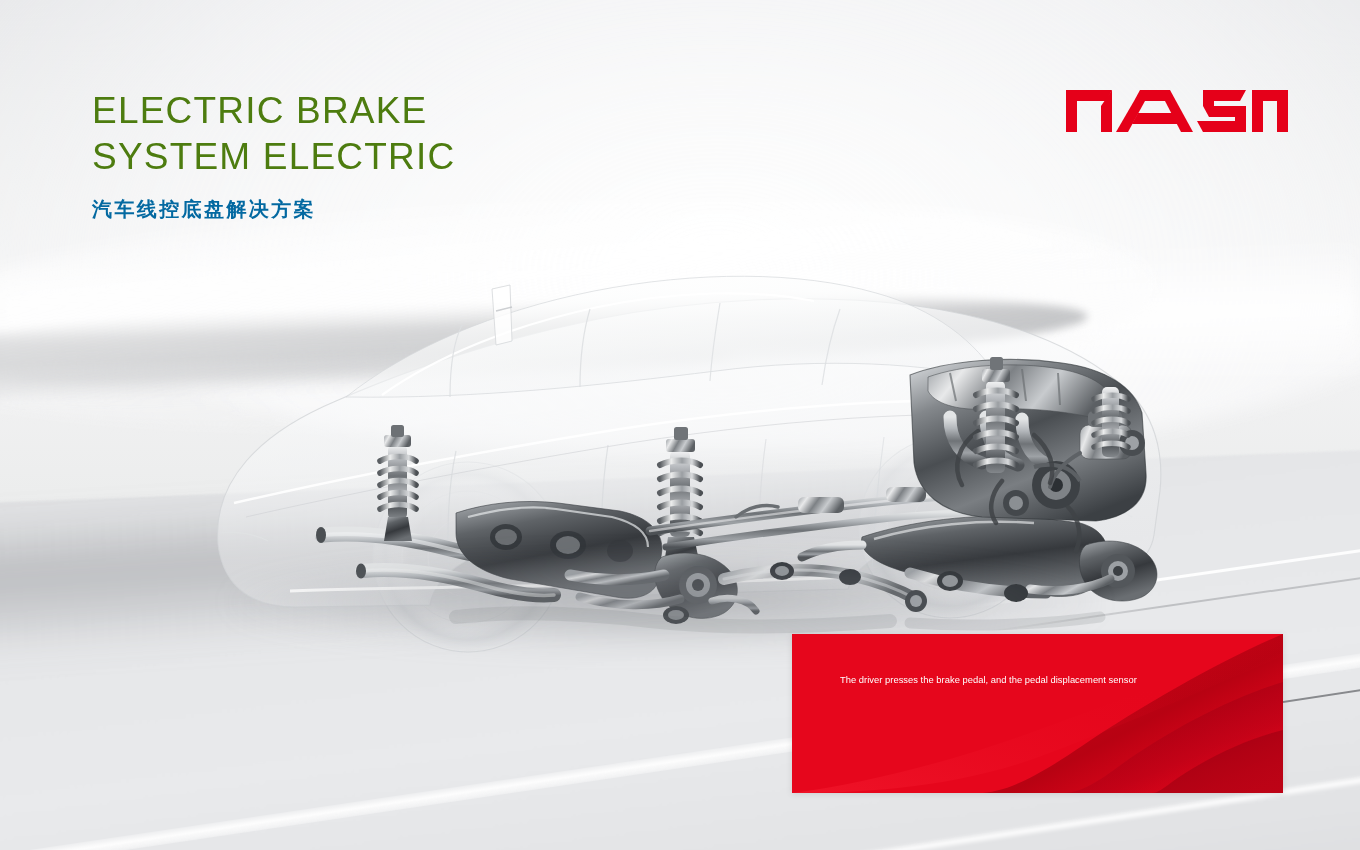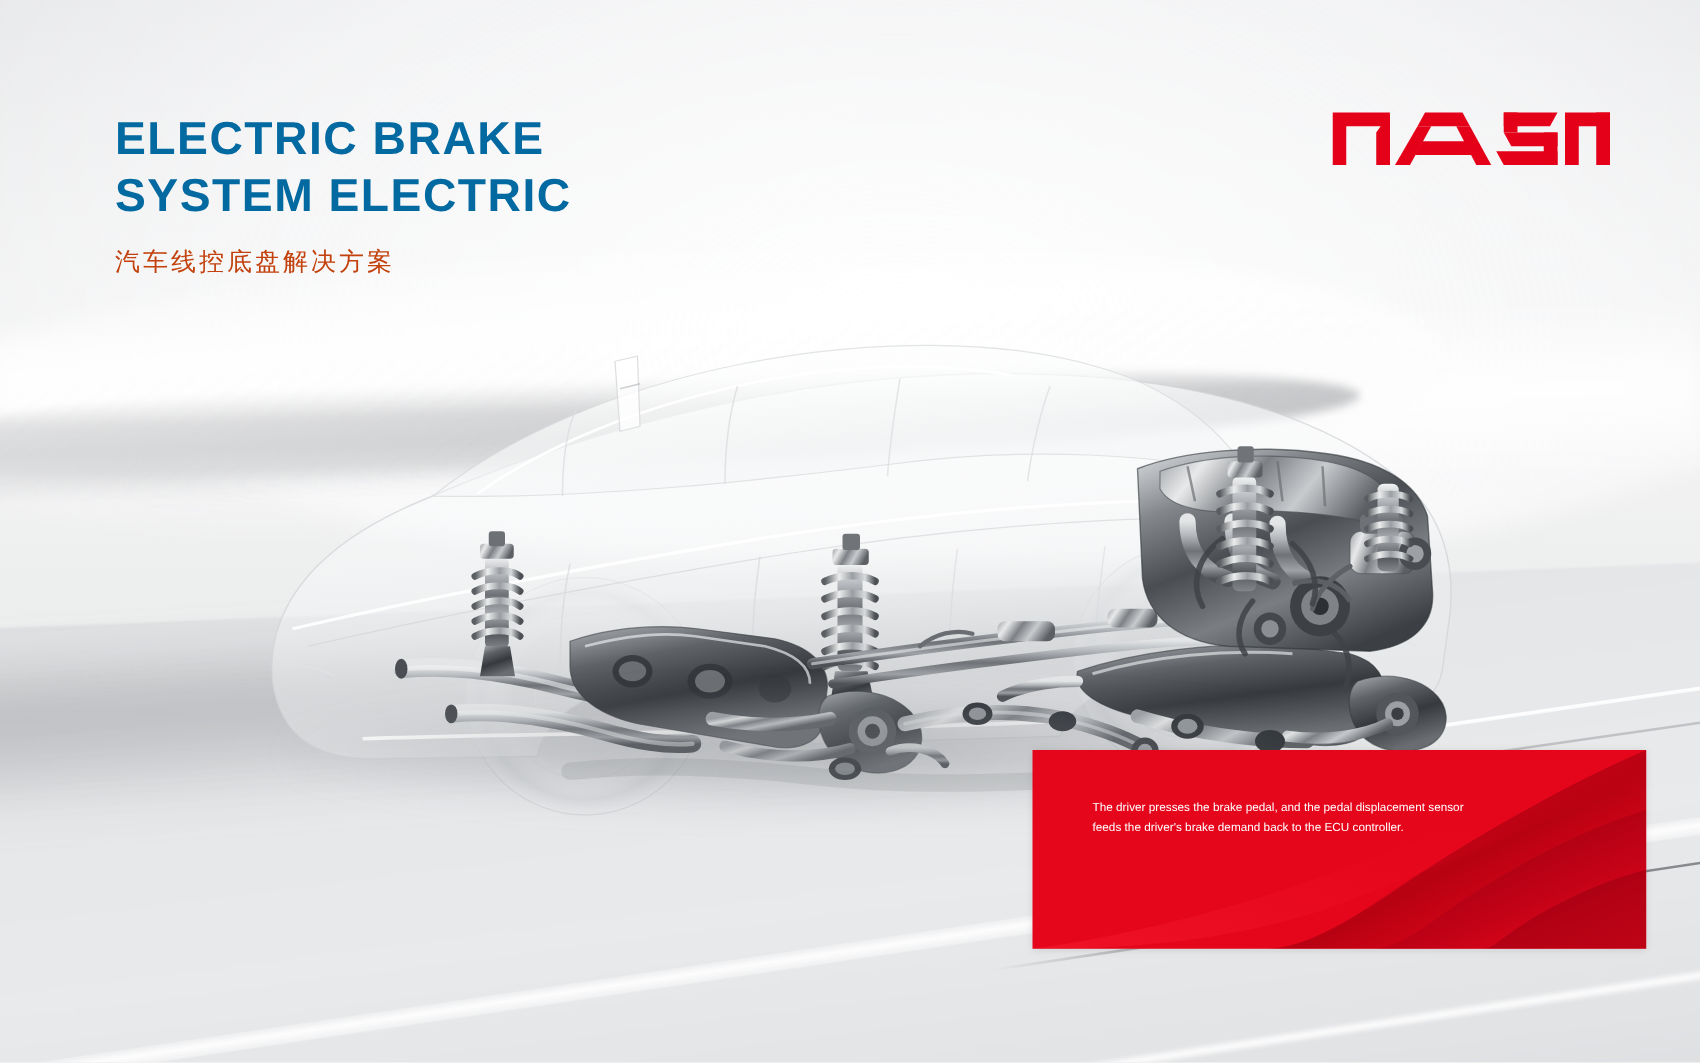--- a/index.html
+++ b/index.html
@@ -152,30 +152,30 @@
   .title-block {
     position: absolute;
     left: 92px;
     top: 88px;
     z-index: 30;
   }
   .title-line {
     font-size: 37px;
     line-height: 46px;
     letter-spacing: 1.2px;
-    color: #0369a1;
-    font-weight: 700;
+    color: #4d7c0f;
+    font-weight: 400;
     white-space: nowrap;
   }
   .subtitle-cn {
     margin-top: 16px;
     font-size: 20px;
     letter-spacing: 2.4px;
-    color: #c2410c;
-    font-weight: 400;
+    color: #0369a1;
+    font-weight: 700;
     white-space: nowrap;
   }
 
   
   .logo {
     position: absolute;
     right: 72px;
     top: 82px;
     z-index: 30;
   }
@@ -196,28 +196,27 @@
     width: 84%;
     height: 22%;
     background: radial-gradient(ellipse at 50% 50%, rgba(120,123,128,0.42) 0%, rgba(140,143,148,0.22) 45%, rgba(255,255,255,0) 75%);
     filter: blur(12px);
   }
 
   
   .callout {
     position: absolute;
     left: 792px;
-    top: 600px;
+    top: 634px;
     width: 491px;
     height: 159px;
     background: #e6061c;
     overflow: hidden;
     z-index: 40;
     box-shadow: 0 1px 6px rgba(90,92,96,0.18);
-    margin-left: 34px;
   }
   .callout-ribbon {
     position: absolute;
     pointer-events: none;
   }
   .callout-text {
     position: absolute;
     left: 48px;
     top: 38px;
     width: 310px;
@@ -587,17 +586,16 @@
           <stop offset="70%" stop-color="#e6061c" stop-opacity="0.05"></stop>
         </linearGradient>
       </defs>
       <path d="M491,0 C430,26 352,70 290,112 C246,142 214,159 186,159 L491,159 Z" fill="url(#rib1)"></path>
       <path d="M491,48 C438,64 378,96 330,130 C306,148 288,159 272,159 L491,159 Z" fill="url(#rib2)"></path>
       <path d="M0,159 C70,150 160,128 246,96 C340,62 430,26 491,0 L491,22 C420,52 330,92 244,124 C160,154 70,159 0,159 Z" fill="url(#rib3)"></path>
       <path d="M491,96 C450,106 408,128 380,148 C372,154 366,159 360,159 L491,159 Z" fill="#8c0010" fill-opacity="0.45"></path>
     </svg>
     <div class="callout-text">
       <p>The driver presses the brake pedal, and the pedal displacement sensor</p>
-      <p>feeds the driver's brake demand back to the ECU controller.</p>
     </div>
   </div>
 
 </div>
 
 </body></html>

